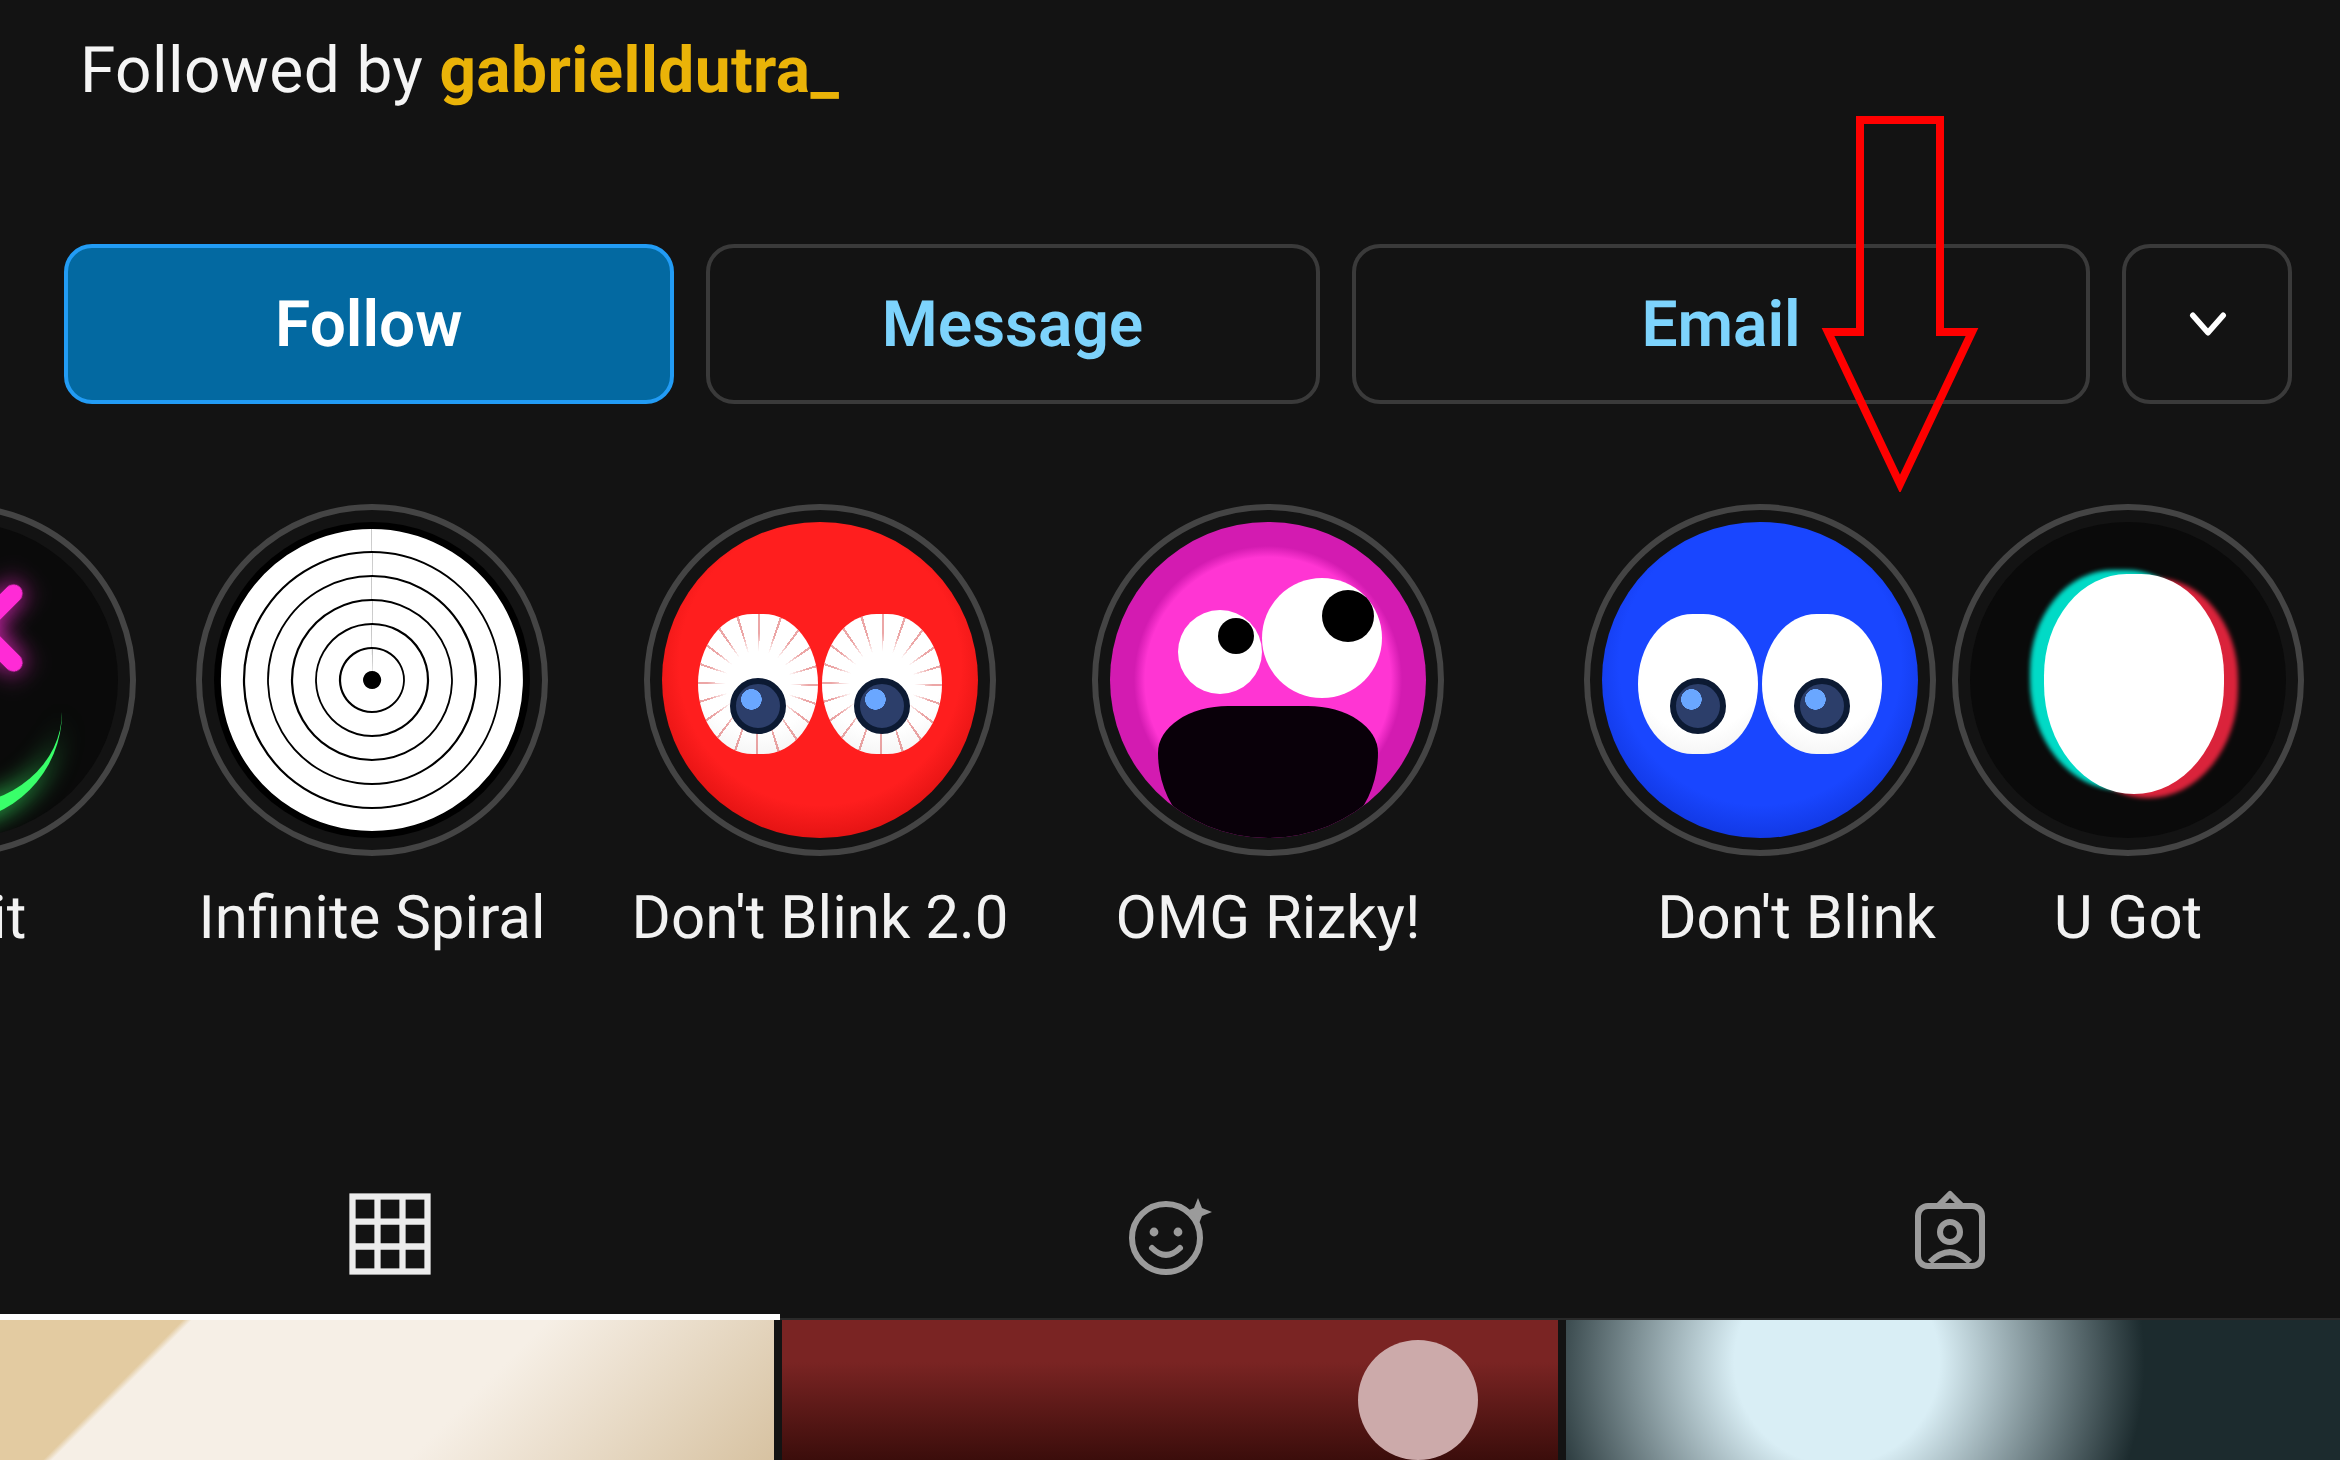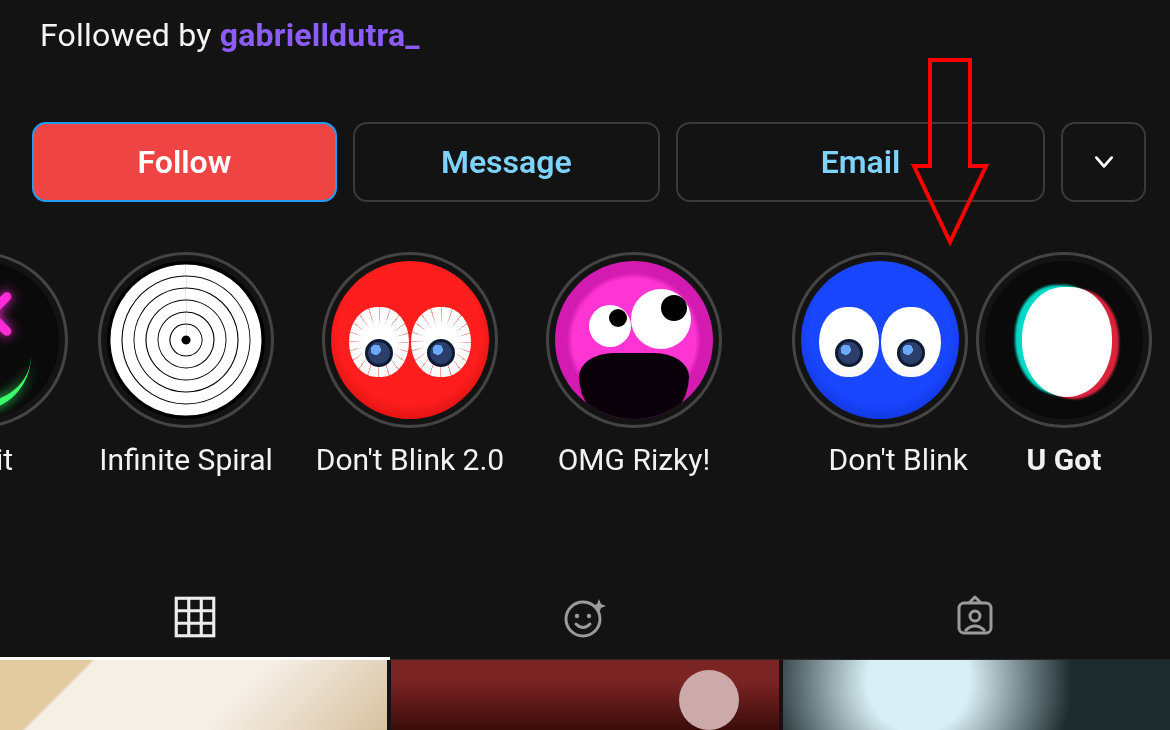--- a/index.html
+++ b/index.html
@@ -1,43 +1,43 @@
 <!DOCTYPE html>
 <html><head>
 <meta charset="utf-8">
 <style>
   * { box-sizing: border-box; margin: 0; padding: 0; }
   html, body { width: 1170px; height: 730px; background: #131313; font-family: -apple-system, "Segoe UI", Roboto, Helvetica, Arial, sans-serif; color: #fff; overflow: hidden; }
   body { position: relative; }
 
   .followed-by { position: absolute; left: 40px; top: 16px; font-size: 32px; color: #f5f5f5; letter-spacing: 0.2px; }
-  .followed-by .name { font-weight: 700; color: #8b5cf6; }
+  .followed-by .name { font-weight: 700; color: #eab308; }
 
   .button-row { position: absolute; left: 32px; top: 122px; right: 24px; display: flex; gap: 16px; align-items: stretch; }
   .btn { height: 80px; border-radius: 14px; display: flex; align-items: center; justify-content: center; font-size: 32px; font-weight: 600; color: #7dd3fc; border: 2px solid #3a3a3a; background: #131313; cursor: pointer; }
-  .btn.primary { background: #ef4444; border-color: #229cf5; color: #fff; }
+  .btn.primary { background: #0369a1; border-color: #229cf5; color: #fff; }
   .btn.follow   { width: 310px; }
   .btn.message  { width: 312px; }
   .btn.email    { width: 376px; align-items: center; }
   .btn.more     { width: 86px; font-size: 0; }
   .chevron { width: 26px; height: 26px; }
 
   .highlights { position: absolute; left: 0; right: 0; top: 252px; height: 260px; display: flex; align-items: flex-start; }
   .hl { flex: 0 0 auto; display: flex; flex-direction: column; align-items: center; gap: 14px; cursor: pointer; }
   .hl-circle-outer { width: 176px; height: 176px; border-radius: 50%; border: 3px solid #444; display: flex; align-items: center; justify-content: center; background: #131313; }
   .hl-circle-inner { width: 158px; height: 158px; border-radius: 50%; overflow: hidden; display: flex; align-items: center; justify-content: center; position: relative; }
   .hl-label { font-size: 30px; color: #f2f2f2; text-align: center; white-space: nowrap; }
 
   
   .hl.h0 { width: 120px;  margin-left: -80px;  }  
   .hl.h1 { width: 220px; margin-left: 36px;  }
   .hl.h2 { width: 220px; margin-left: 4px; }
   .hl.h3 { width: 220px; margin-left: 4px; }
   .hl.h4 { width: 220px; margin-left: 4px; align-items: flex-end; }
-  .hl.h5 { width: 120px; margin-left: 36px; font-weight: bold; }     
+  .hl.h5 { width: 120px; margin-left: 36px; }     
   .hl.h0 .hl-circle-outer, .hl.h5 .hl-circle-outer { flex-shrink: 0; }
 
   
   .eye-pair { display: flex; gap: 2px; }
   .eye { width: 60px; height: 70px; border-radius: 50% / 55%; position: relative; }
   .eye.white { background: radial-gradient(circle at 50% 40%, #fff 60%, #eee 100%); }
   .eye .pupil { position: absolute; width: 28px; height: 28px; border-radius: 50%; background: radial-gradient(circle at 35% 35%, #6aa7ff 0 25%, #2c3e6a 26% 100%); border: 3px solid #0c1a33; }
   .eye .shine { position: absolute; width: 12px; height: 12px; background: #fff; border-radius: 50%; }
 
   

